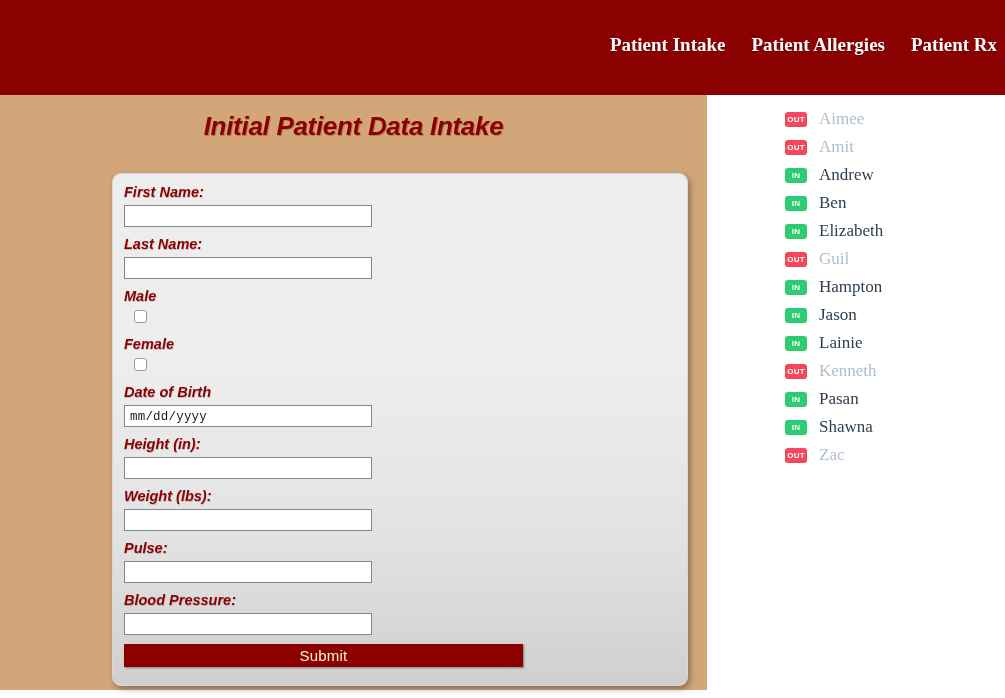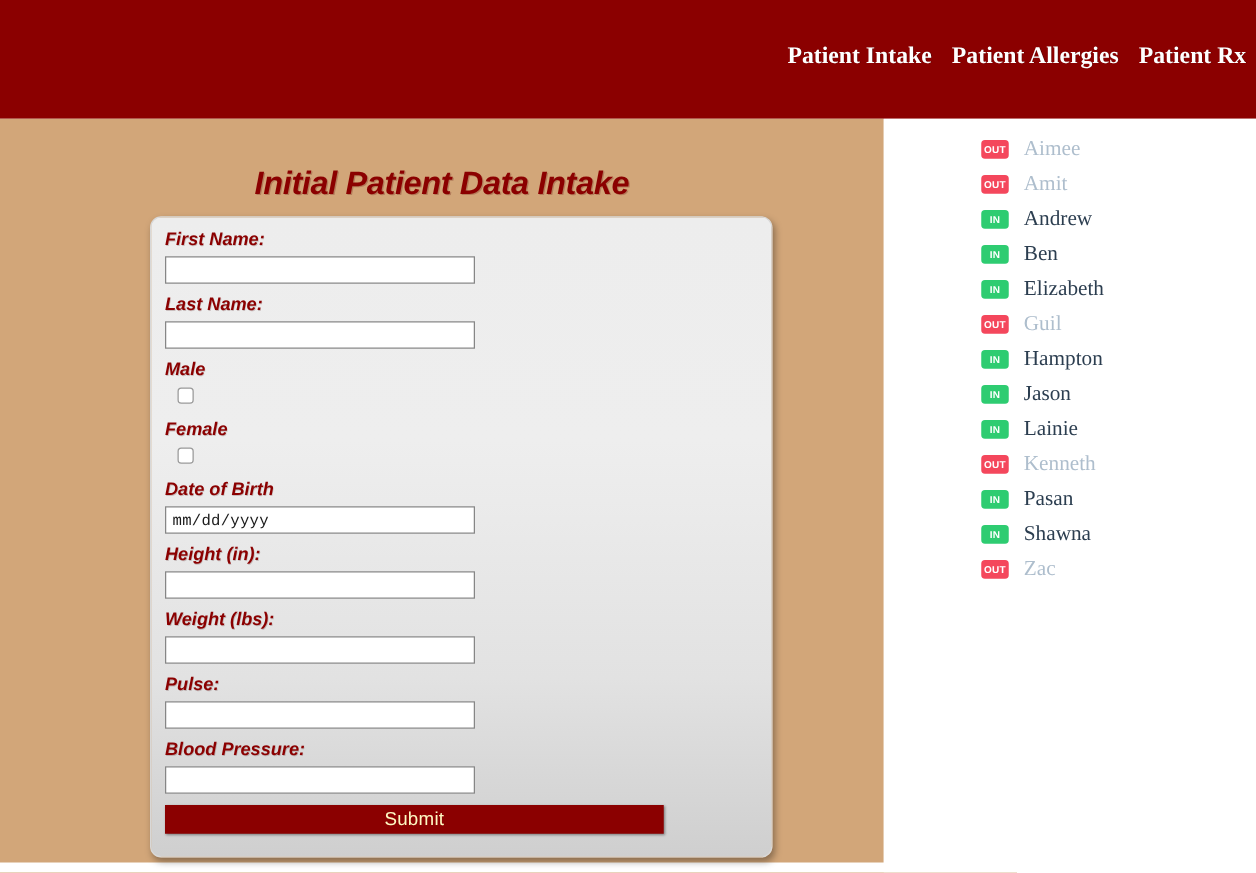--- a/index.html
+++ b/index.html
@@ -40,21 +40,21 @@
     letter-spacing: 0px;
     text-shadow: 1px 1px 1px rgba(0,0,0,0.45);
     white-space: nowrap;
   }
   .nav {
     position: absolute;
     right: 8px;
     top: 34px;
     display: flex;
     align-items: flex-end;
-    gap: 16px;
+    gap: 26px;
   }
   .nav-item {
     color: #ffffff;
     font-family: "Liberation Serif", serif;
     font-weight: bold;
     font-size: 19px;
     white-space: nowrap;
     cursor: pointer;
     text-shadow: 0.5px 0.5px 0.5px rgba(0,0,0,0.35);
   }
@@ -64,38 +64,38 @@
     position: absolute;
     left: 0;
     top: 95px;
     width: 707px;
     height: 595px;
     background: #d2a679;
   }
   .page-title {
     position: absolute;
     left: 0;
-    top: 36px;
+    top: 16px;
     width: 707px;
     text-align: center;
     color: #8b0000;
     font-family: "Liberation Sans", sans-serif;
     font-weight: bold;
     font-style: italic;
     font-size: 26px;
     letter-spacing: -0.3px;
     text-shadow: 1px 1px 0 rgba(90,0,0,0.25);
   }
 
   
   .form-panel {
     position: absolute;
-    left: 120px;
+    left: 112px;
     top: 78px;
-    width: 498px;
+    width: 576px;
     height: 513px;
     box-sizing: border-box;
     border-radius: 9px;
     background: linear-gradient(to bottom, #ededed 0%, #eeeeee 35%, #e2e2e2 72%, #cfcfcf 100%);
     box-shadow: 2px 3px 6px rgba(0,0,0,0.35);
     border: 1px solid #d8d8d8;
     overflow: hidden;
   }
   .form-inner {
     position: absolute;

